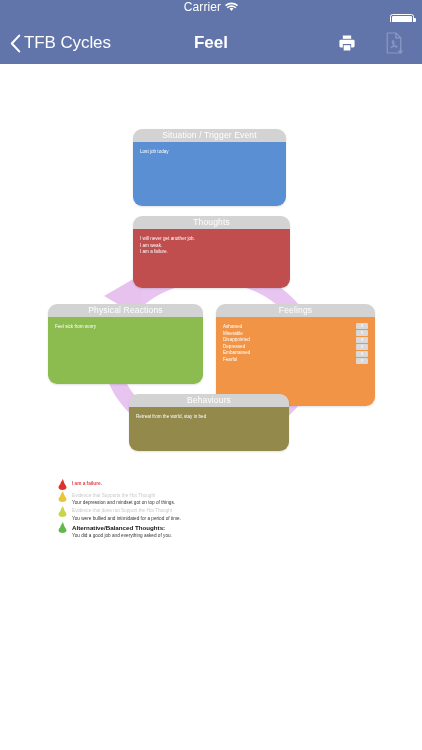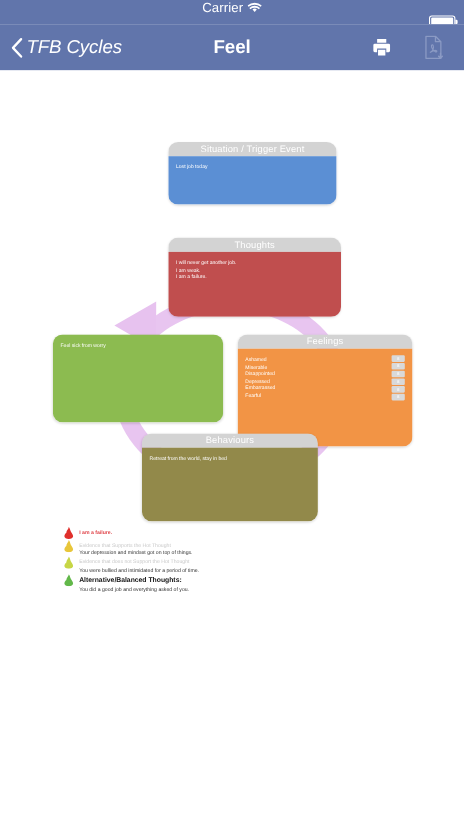--- a/index.html
+++ b/index.html
@@ -47,21 +47,21 @@
   
   .nav-bar {
     height: 42px;
     background: #6175ab;
     display: flex;
     align-items: center;
     padding: 0 10px;
     position: relative;
     color: #ffffff;
   }
-  .nav-back { display: flex; align-items: center; gap: 3px; cursor: pointer; font-style: italic; }
+  .nav-back { display: flex; align-items: center; gap: 3px; cursor: pointer; }
   .chevron-left { width: 11px; height: 19px; }
   .nav-back-label { font-size: 17px; letter-spacing: -.1px; }
   .nav-title {
     position: absolute; left: 0; right: 0; text-align: center;
     font-size: 17px; font-weight: bold; pointer-events: none;
   }
   .nav-actions { margin-left: auto; display: flex; align-items: center; gap: 27px; padding-right: 8px; z-index: 2; }
   .nav-icon { cursor: pointer; display: block; }
 
   
@@ -91,33 +91,33 @@
   .card-body {
     flex: 1;
     padding: 7px 6px 4px 7px;
     color: #ffffff;
     font-size: 4.6px;
     line-height: 6.6px;
     position: relative;
   }
   .card-body .line { display: block; white-space: nowrap; }
 
-  #card-situation { left: 133px; top: 65px; width: 153px; height: 57px; margin-left: 20px; }
+  #card-situation { left: 133px; top: 65px; width: 153px; height: 77px; }
   #card-situation .card-body { background: #5b8fd4; }
 
-  #card-thoughts { left: 133px; top: 152px; width: 157px; height: 72px; margin-left: 20px; }
+  #card-thoughts { left: 133px; top: 152px; width: 157px; height: 72px; }
   #card-thoughts .card-body { background: #c04e4e; }
 
   #card-physical { left: 48px; top: 240px; width: 155px; height: 80px; }
   #card-physical .card-body { background: #8cbb50; }
 
   #card-feelings { left: 216px; top: 240px; width: 159px; height: 102px; }
   #card-feelings .card-body { background: #f29445; }
 
-  #card-behaviours { left: 129px; top: 330px; width: 160px; height: 80px; }
+  #card-behaviours { left: 129px; top: 330px; width: 160px; height: 57px; }
   #card-behaviours .card-body { background: #92894a; }
 
   
   .ratings-col {
     position: absolute;
     right: 7px;
     top: 6px;
     display: flex;
     flex-direction: column;
     gap: 1px;
@@ -208,20 +208,21 @@
   <div class="card" id="card-thoughts">
     <div class="card-header">Thoughts</div>
     <div class="card-body">
       <span class="line">I will never get another job.</span>
       <span class="line">I am weak.</span>
       <span class="line">I am a failure.</span>
     </div>
   </div>
 
   <div class="card" id="card-physical">
+    <div class="card-header">Physical Reactions</div>
     <div class="card-body">
       <span class="line">Feel sick from worry</span>
     </div>
   </div>
 
   <div class="card" id="card-feelings">
     <div class="card-header">Feelings</div>
     <div class="card-body">
       <span class="line">Ashamed</span>
       <span class="line">Miserable</span>

